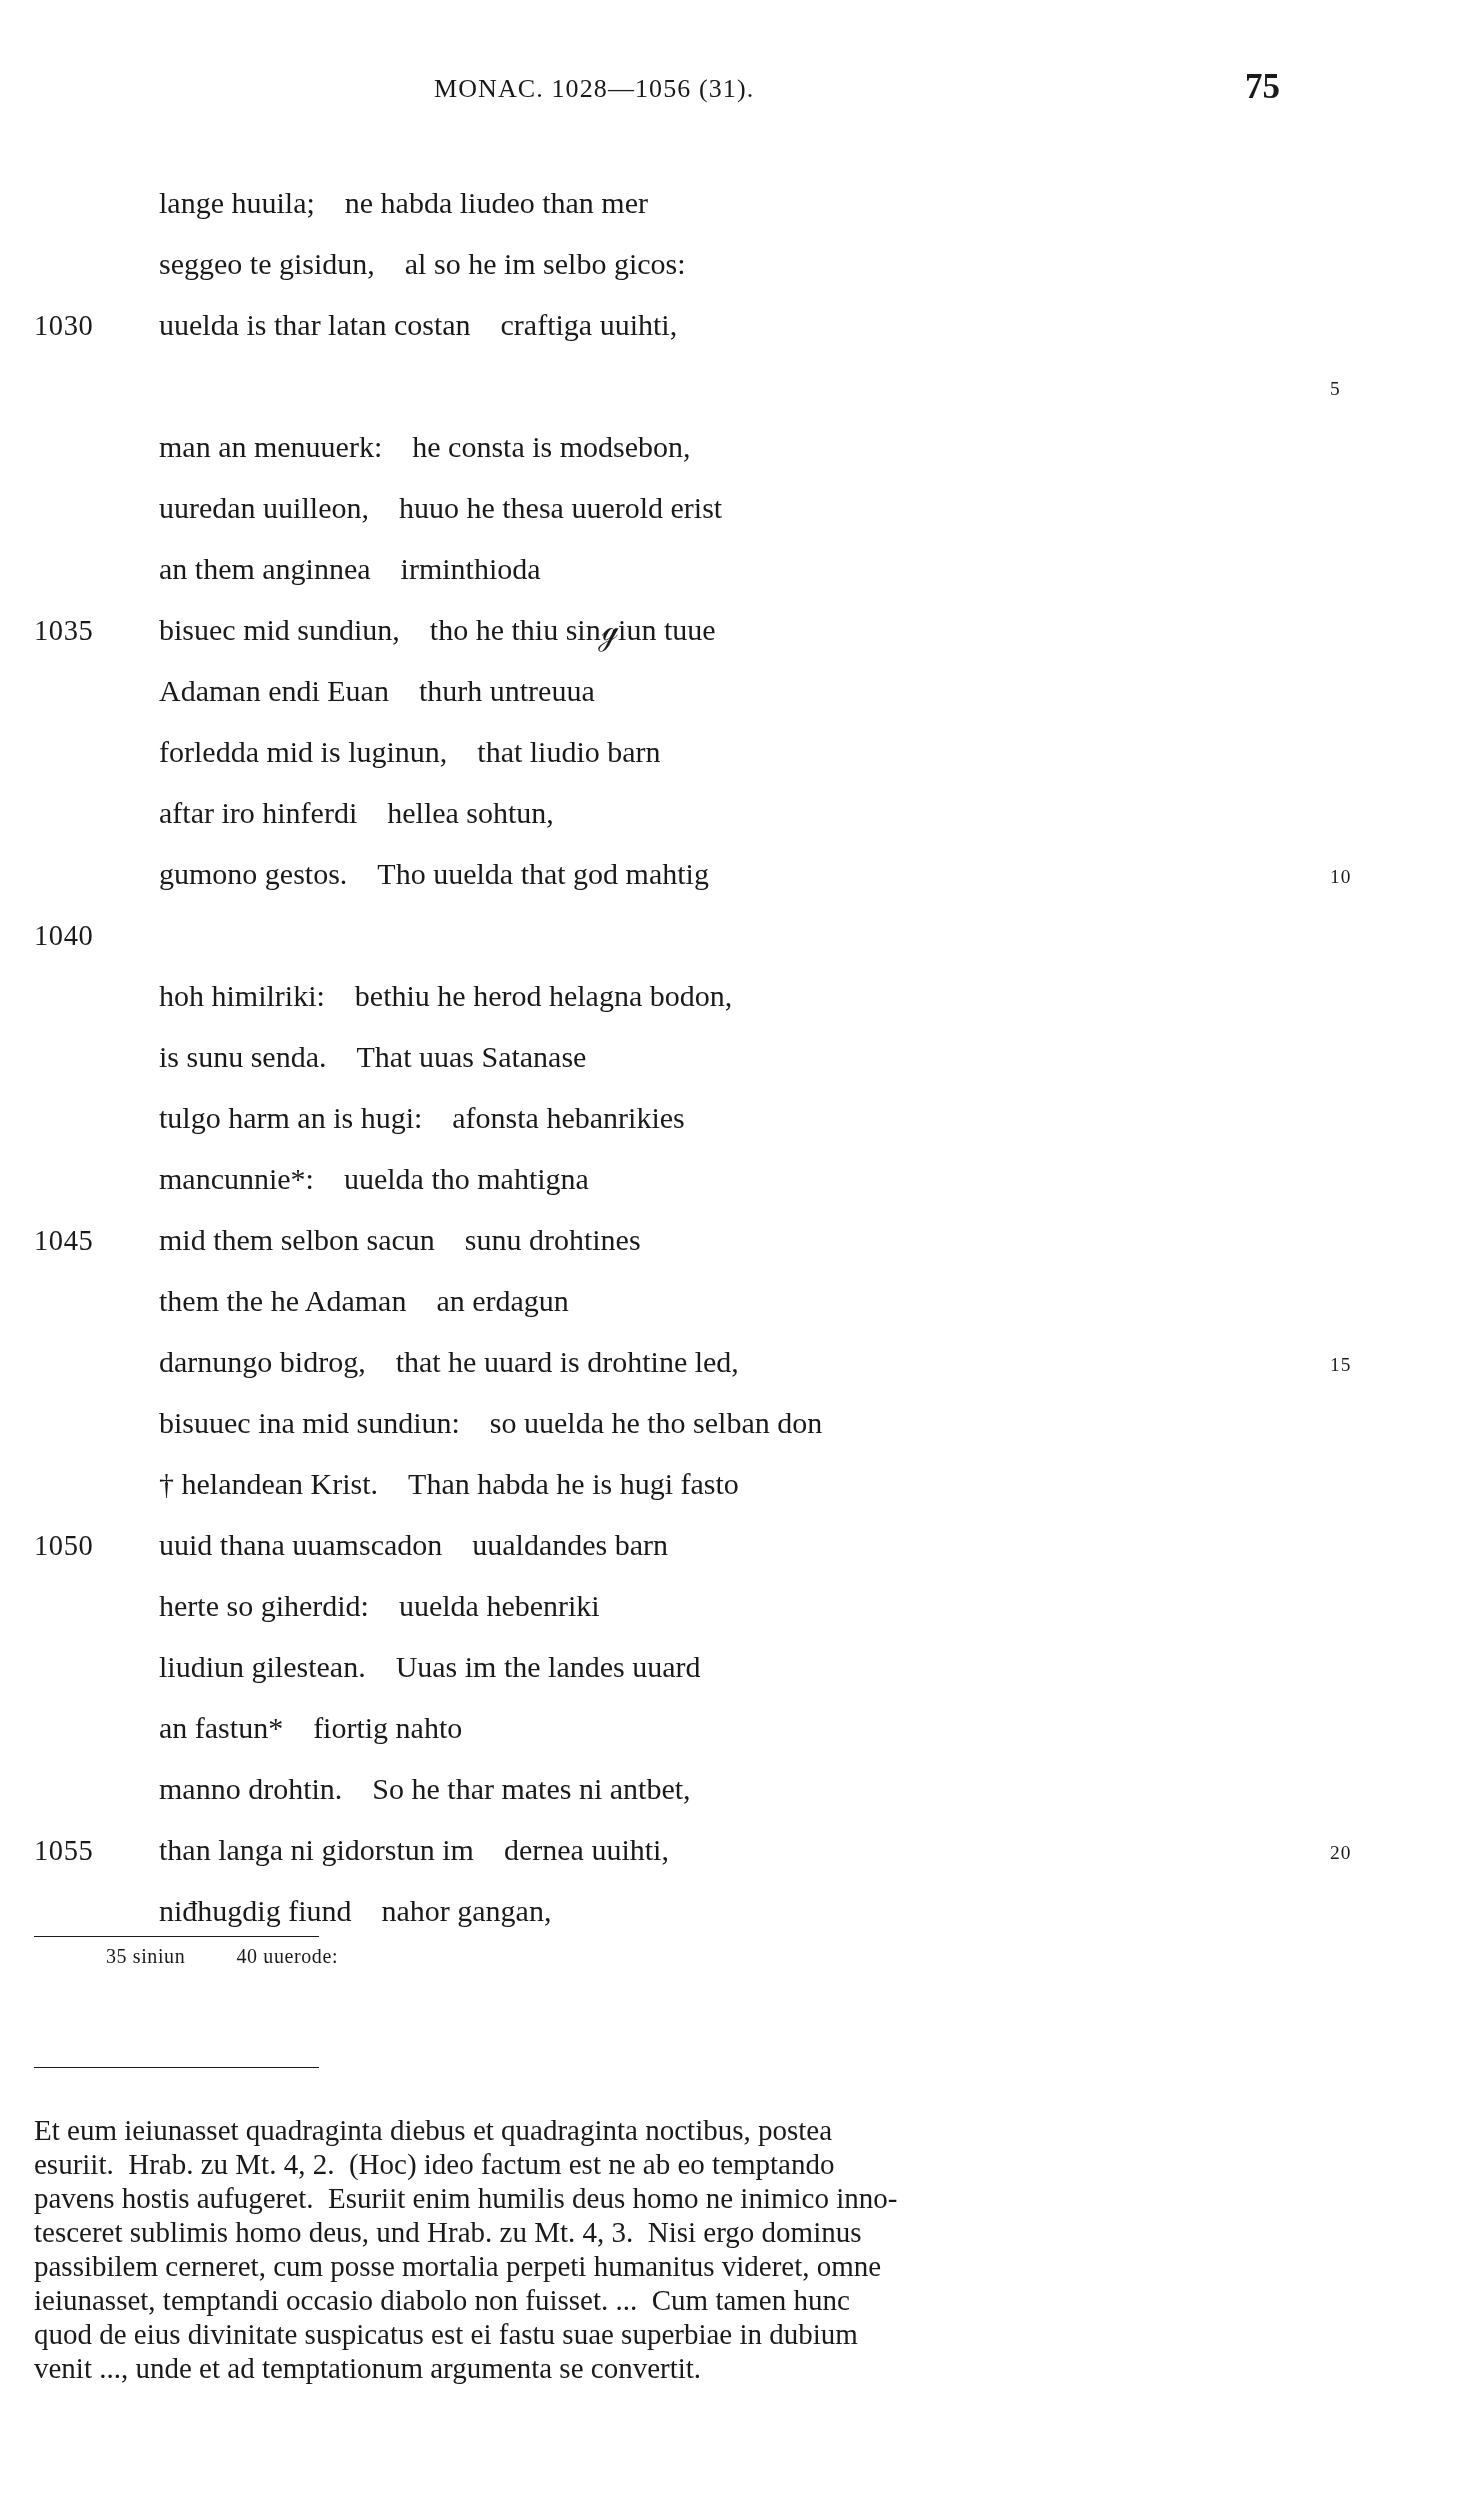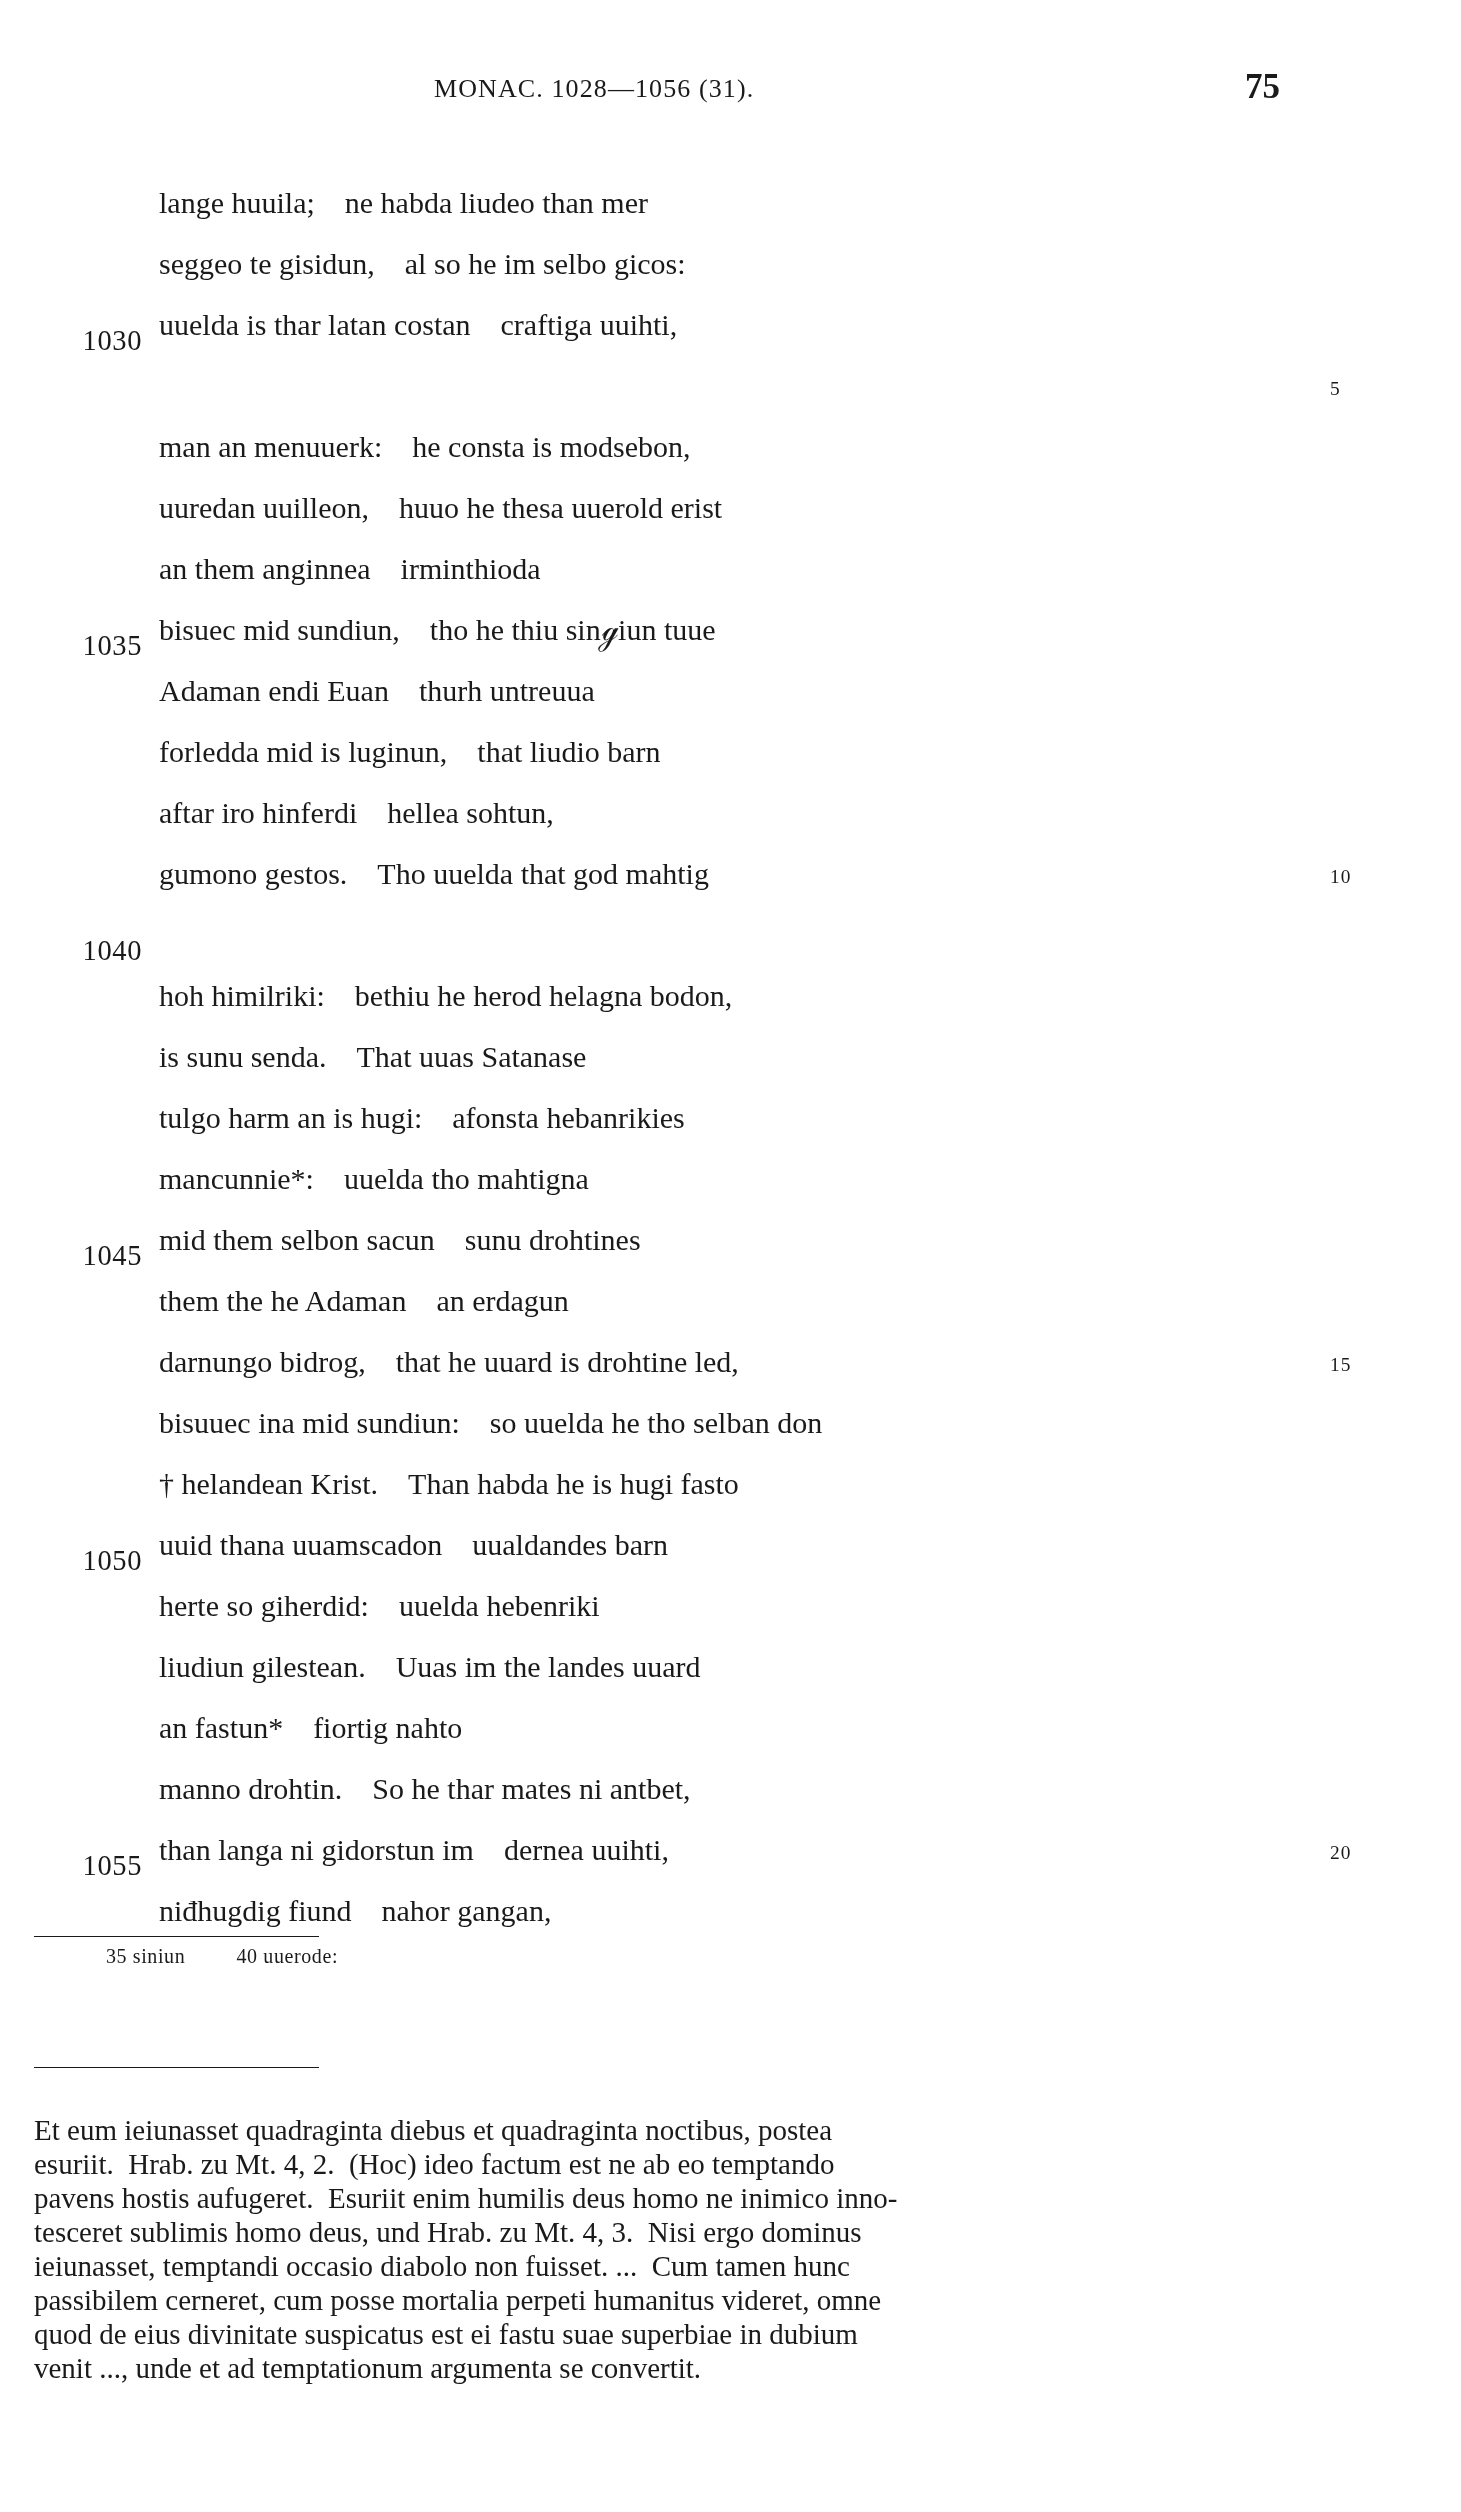--- a/index.html
+++ b/index.html
@@ -57,23 +57,23 @@
   .verse-line {
     position: relative;
     height: 61px;
     line-height: 61px;
     font-size: 28.5px;
     white-space: nowrap;
   }
   .vnum {
     position: absolute;
     left: 34px;
-    top: 16px;
+    top: 1px;
     width: 108px;
-    text-align: right;
+    text-align: left;
     font-size: 28.5px;
     letter-spacing: 0.6px;
   }
   .vtext {
     position: absolute;
     left: 159px;
     top: 0;
     font-size: 30px;
   }
   .rnum {
@@ -311,20 +311,20 @@
     <span>40 uuerode:</span>
   </div>
 
   <div class="rule rule-2"></div>
 
   <div class="footnote">
     <div class="fline">Et eum ieiunasset quadraginta diebus et quadraginta noctibus, postea</div>
     <div class="fline">esuriit. Hrab. zu Mt. 4, 2. (Hoc) ideo factum est ne ab eo temptando</div>
     <div class="fline">pavens hostis aufugeret. Esuriit enim humilis deus homo ne inimico inno-</div>
     <div class="fline">tesceret sublimis homo deus, und Hrab. zu Mt. 4, 3. Nisi ergo dominus</div>
+    <div class="fline">passibilem cerneret, cum posse mortalia perpeti humanitus videret, omne</div>
     <div class="fline">ieiunasset, temptandi occasio diabolo non fuisset. ... Cum tamen hunc</div>
-    <div class="fline">passibilem cerneret, cum posse mortalia perpeti humanitus videret, omne</div>
     <div class="fline">quod de eius divinitate suspicatus est ei fastu suae superbiae in dubium</div>
     <div class="fline">venit ..., unde et ad temptationum argumenta se convertit.</div>
   </div>
 
 </div>
 
 
 </body></html>

